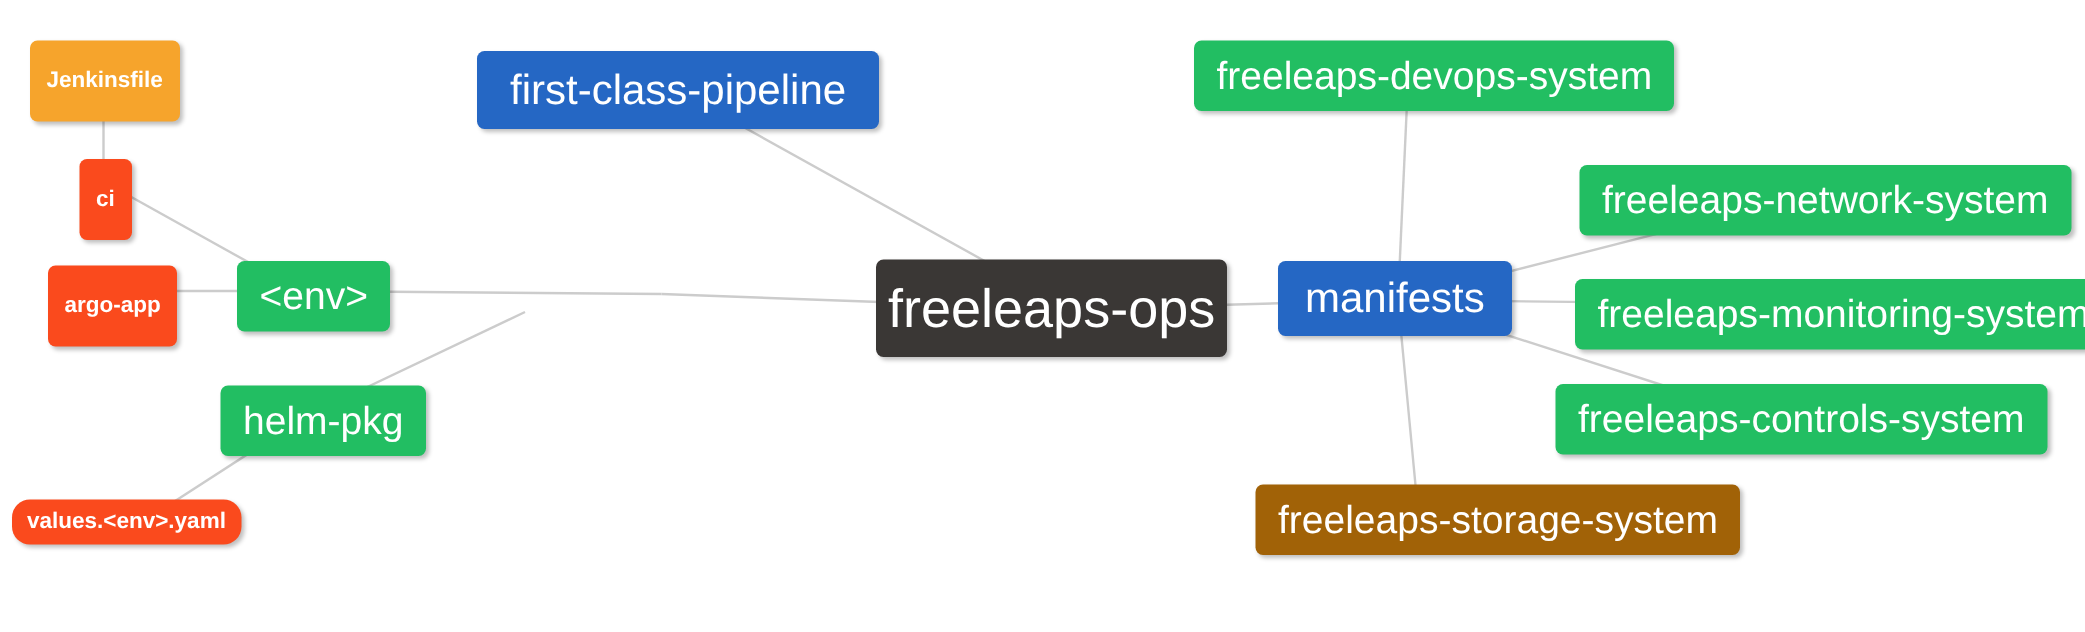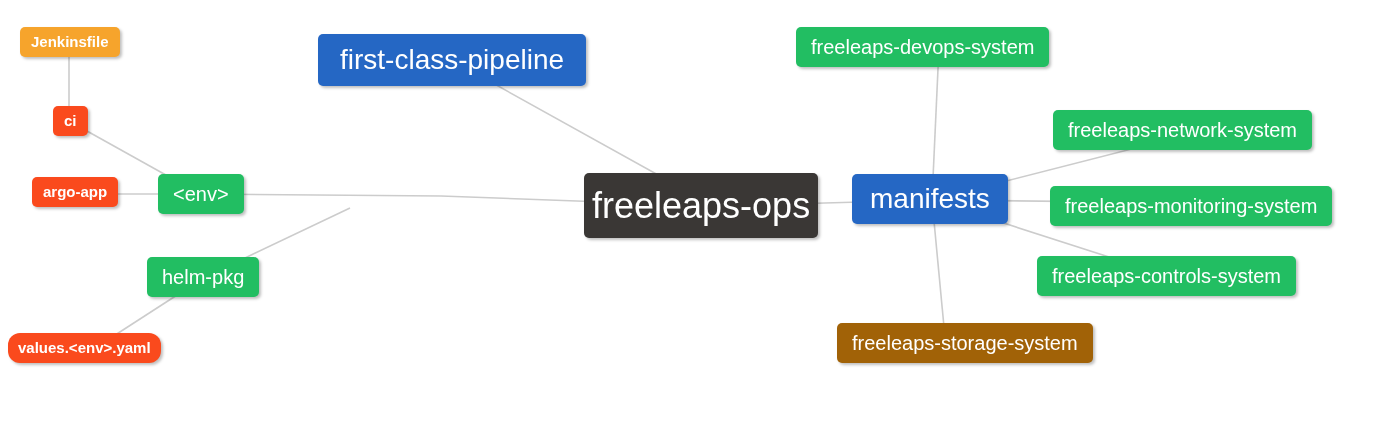--- a/index.html
+++ b/index.html
@@ -32,22 +32,22 @@
     color: #ffffff;
     border-radius: 5px;
     white-space: nowrap;
     line-height: 1.2;
     box-shadow: 2px 2px 3px rgba(0,0,0,0.25);
     cursor: default;
     user-select: none;
   }
   .n-root  { font-size: 36px; padding: 11px 8px; font-weight: 400; }
   .n-l1    { font-size: 28px; padding: 9px 22px;  font-weight: 400; }
-  .n-green { font-size: 20px; padding: 8px 15px;  font-weight: 400; }
-  .n-small { font-size: 15px; padding: 6px 11px;  font-weight: 700; }
+  .n-green { font-size: 26px; padding: 8px 15px;  font-weight: 400; }
+  .n-small { font-size: 15px; padding: 18px 11px;  font-weight: 700; }
 </style>
 </head>
 <body>
 
 <div class="stage">
 
   <svg class="edges-layer" width="1390" height="421">
     <line class="edge" x1="69" y1="42" x2="69" y2="121" stroke="#CCCCCC"></line>
     <line class="edge" x1="69" y1="121" x2="200" y2="194" stroke="#CCCCCC"></line>
     <line class="edge" x1="77" y1="194" x2="200" y2="194" stroke="#CCCCCC"></line>

